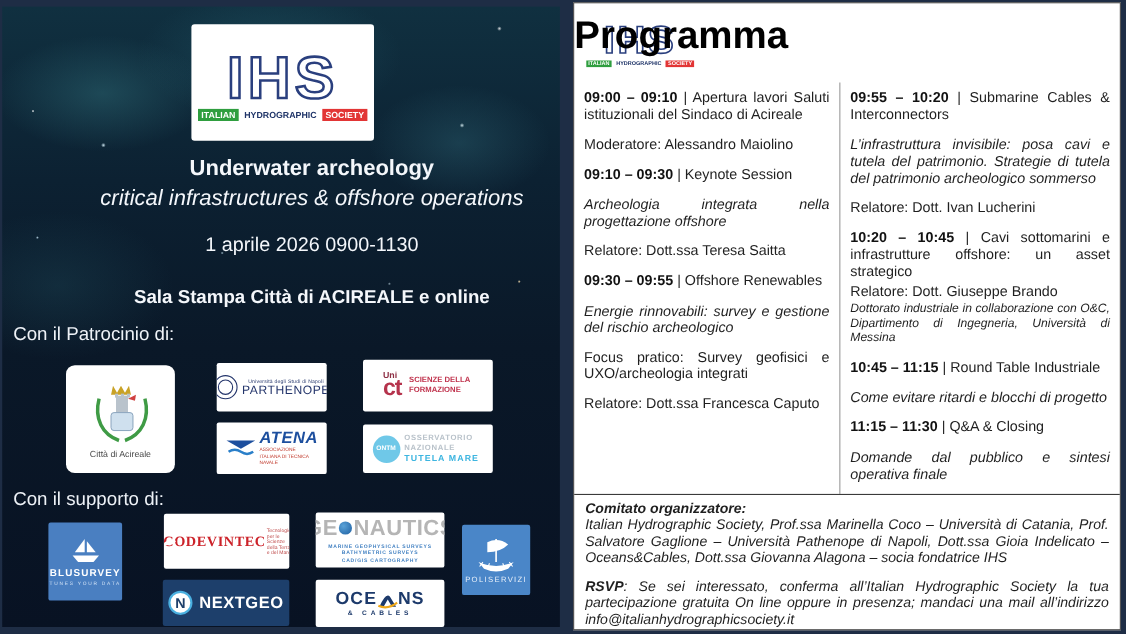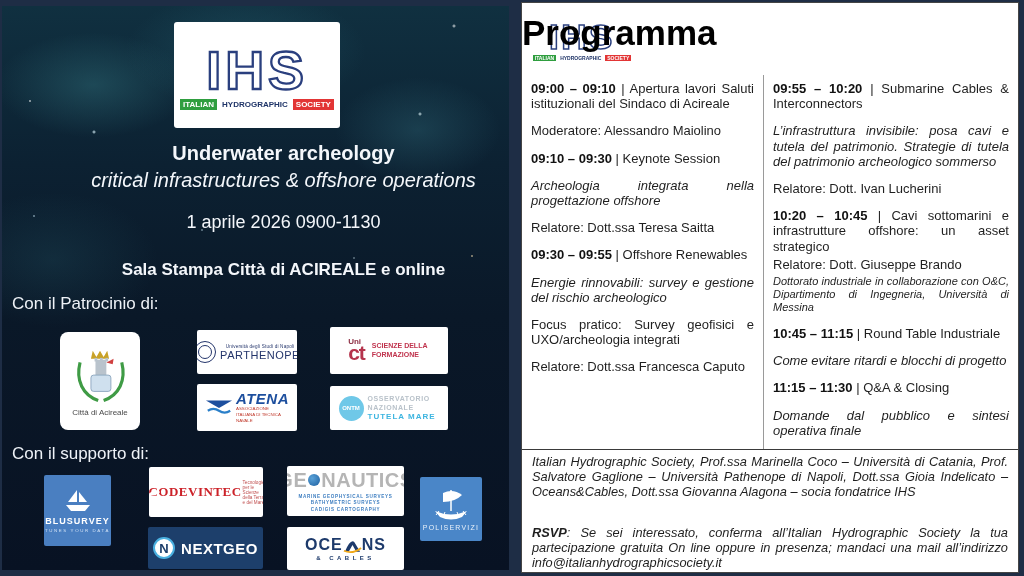--- a/index.html
+++ b/index.html
@@ -45,21 +45,21 @@
   .l-subtitle { top: 163px; font-size: 20px; font-style: italic; }
   .l-date     { top: 206px; font-size: 18px; font-weight: normal; }
   .l-venue    { top: 254px; font-size: 17px; font-weight: bold; }
   .l-label { position: absolute; left: 10px; color: #eef2f7; font-size: 17px; text-align: left; }
   .l-patrocinio { top: 288px; }
   .l-supporto   { top: 438px; }
 
   
   .lbox { position: absolute; background: #fff; border-radius: 2px; display: flex; align-items: center; justify-content: center; overflow: hidden; }
 
-  .acireale { left: 58px; top: 326px; width: 80px; height: 98px; border-radius: 8px; flex-direction: column; gap: 2px; }
+  .acireale { left: 58px; top: 326px; width: 99px; height: 98px; border-radius: 8px; flex-direction: column; gap: 2px; }
   .acireale .caption { font-size: 8px; color: #4a4a4a; }
 
   .parthenope { left: 195px; top: 324px; width: 100px; height: 44px; gap: 4px; }
   .pt-seal { width: 22px; height: 22px; border: 1.5px solid #24356b; border-radius: 50%; display: flex; align-items: center; justify-content: center; flex: none; }
   .pt-seal::after { content: ""; width: 12px; height: 12px; border: 1px solid #24356b; border-radius: 50%; }
   .pt-text { text-align: center; }
   .pt-line1 { font-size: 4.6px; color: #24356b; letter-spacing: .2px; }
   .pt-name { font-family: Liberation Sans, sans-serif; font-size: 11px; color: #24356b; letter-spacing: .5px; }
 
   .unict { left: 328px; top: 321px; width: 118px; height: 47px; gap: 7px; }
@@ -324,20 +324,21 @@
 
           <p class="prog-p italic"> <span>Come evitare ritardi e blocchi di progetto</span></p>
 
           <p class="prog-p session"><strong>11:15 – 11:30</strong> <span>| Q&amp;A &amp; Closing</span></p>
 
           <p class="prog-p italic"> <span>Domande dal pubblico e sintesi operativa finale</span></p>
         </div>
     </div>
 
     <div class="comitato">
+      <div class="clabel">Comitato organizzatore:</div>
       <p>Italian Hydrographic Society, Prof.ssa Marinella Coco – Università di Catania, Prof. Salvatore Gaglione – Università Pathenope di Napoli, Dott.ssa Gioia Indelicato – Oceans&amp;Cables, Dott.ssa Giovanna Alagona – socia fondatrice IHS</p>
     </div>
 
     <div class="rsvp">
       <p><strong>RSVP</strong><span>: Se sei interessato, conferma all’Italian Hydrographic Society la tua partecipazione gratuita On line oppure in presenza; mandaci una mail all’indirizzo info@italianhydrographicsociety.it</span></p>
     </div>
 
   </div>
 </div>
 

